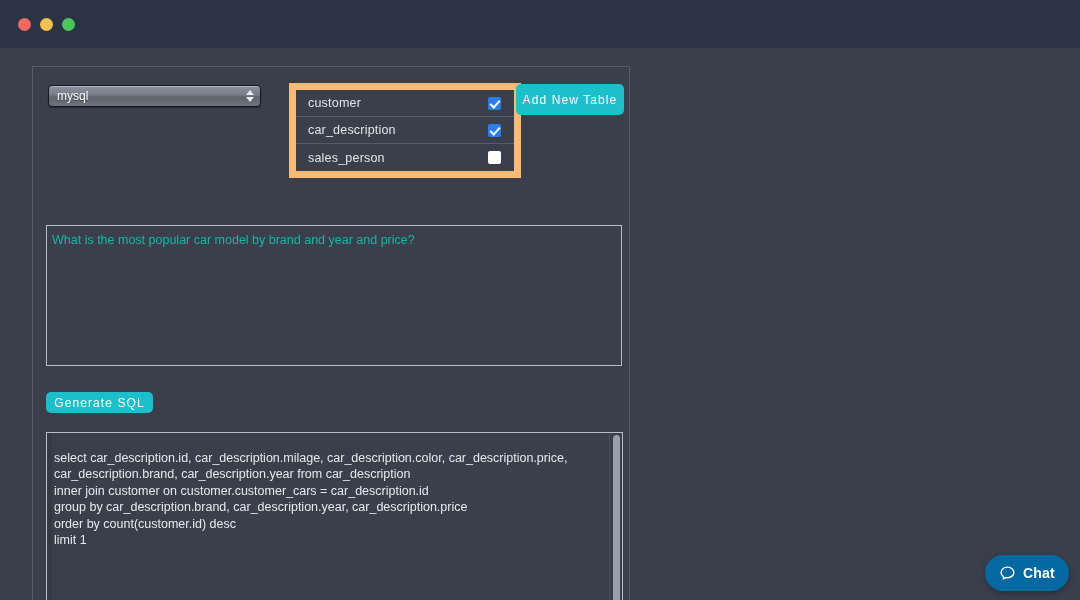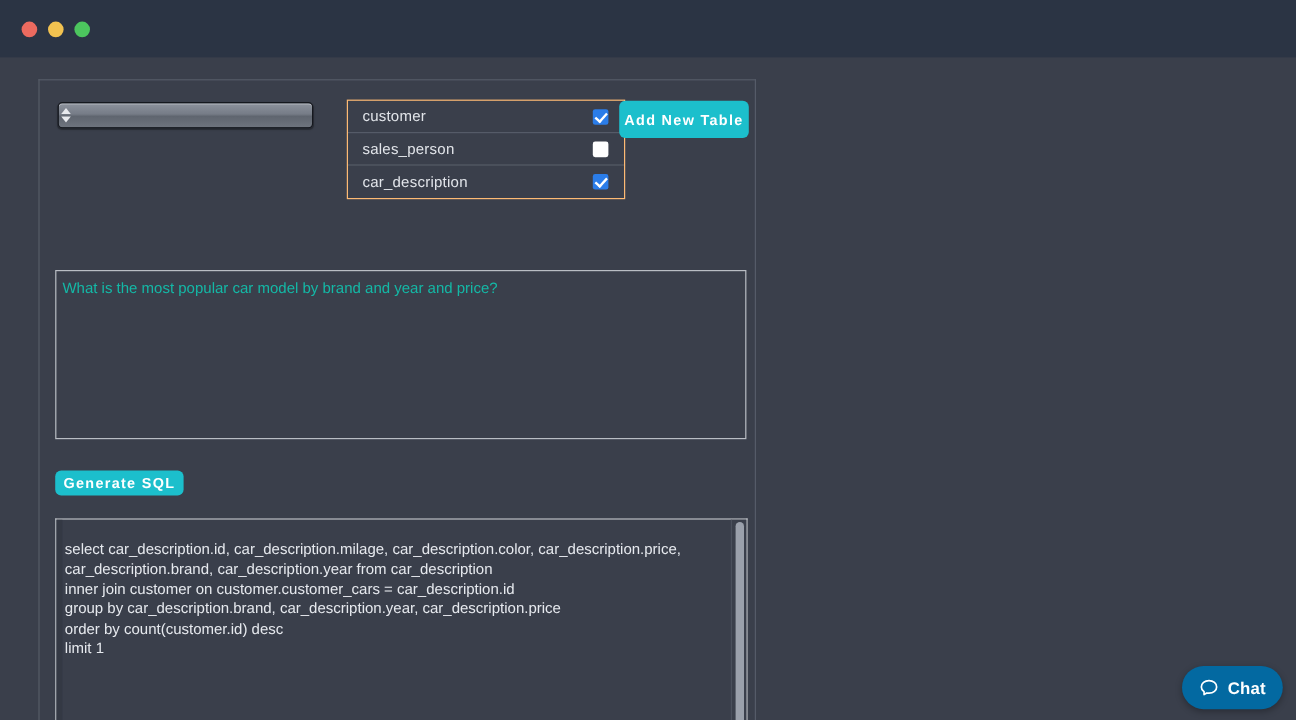--- a/index.html
+++ b/index.html
@@ -107,21 +107,21 @@
   }
   .arr-up { border-bottom: 5px solid #e8eaee; }
   .arr-dn { border-top: 5px solid #e8eaee; }
 
   
   .table-list {
     position: absolute;
     left: 256px;
     top: 16px;
     width: 232px;
-    border: 1px solid #fdba74;
+    border: 7px solid #fdba74;
     background: transparent;
   }
   .table-row {
     height: 27px;
     display: flex;
     align-items: center;
     justify-content: space-between;
     padding: 0 13px 0 12px;
     border-bottom: 1px solid #555b68;
     cursor: pointer;
@@ -154,21 +154,21 @@
   }
 
   
   .btn-teal {
     background: #1cbfcc;
     color: #ffffff;
     border: none;
     border-radius: 5px;
     font-family: "Liberation Sans", sans-serif;
     font-size: 12px;
-    font-weight: bold;
+    font-weight: normal;
     letter-spacing: 1.1px;
     cursor: pointer;
     white-space: nowrap;
   }
   .add-table-btn {
     position: absolute;
     left: 483px;
     top: 17px;
     width: 108px;
     height: 31px;
@@ -283,42 +283,43 @@
   <span class="dot green"></span>
 </div>
 
 <div class="app-body">
 
   <div class="card">
 
     <div class="top-row">
 
       <div class="db-select">
+        <span class="db-select-label">mysql</span>
         <span class="db-select-arrows">
           <span class="arr-up"></span>
           <span class="arr-dn"></span>
         </span>
       </div>
 
       <div class="table-list">
 
         <div class="table-row">
           <span class="table-row-label">customer</span>
           <span class="cb checked"></span>
         </div>
 
 
         <div class="table-row">
+          <span class="table-row-label">car_description</span>
+          <span class="cb checked"></span>
+        </div>
+
+        <div class="table-row">
           <span class="table-row-label">sales_person</span>
           <span class="cb"></span>
-        </div>
-
-        <div class="table-row">
-          <span class="table-row-label">car_description</span>
-          <span class="cb checked"></span>
         </div>
 
       </div>
 
       <button class="btn-teal add-table-btn">Add New Table</button>
 
     </div>
 
     <textarea class="question-box" placeholder="Ask a question about your data" style="">What is the most popular car model by brand and year and price?</textarea>
 

